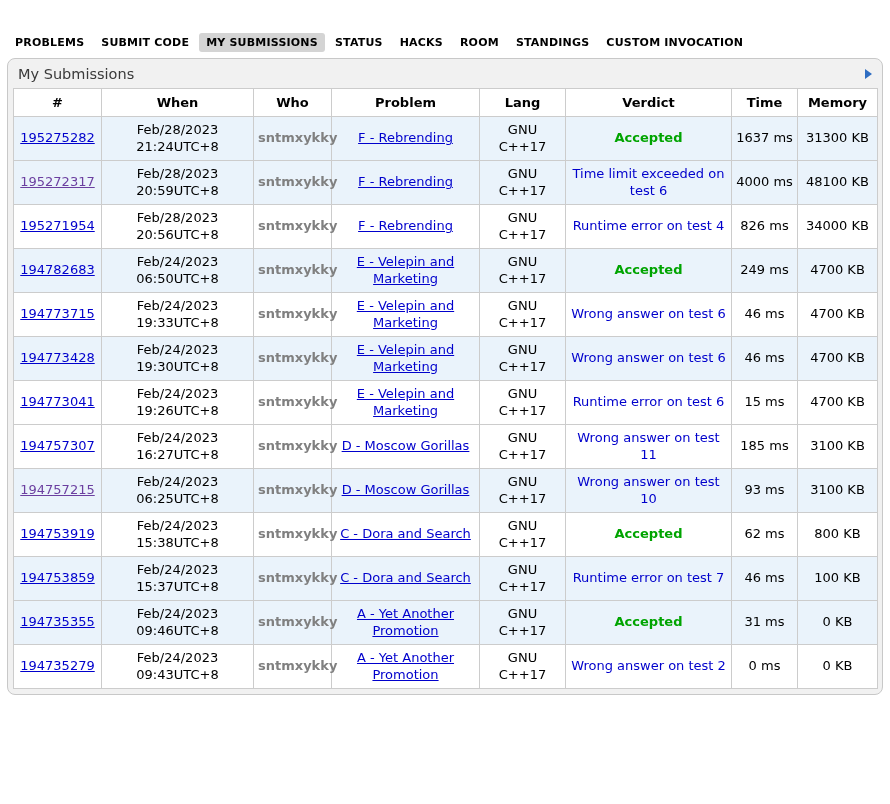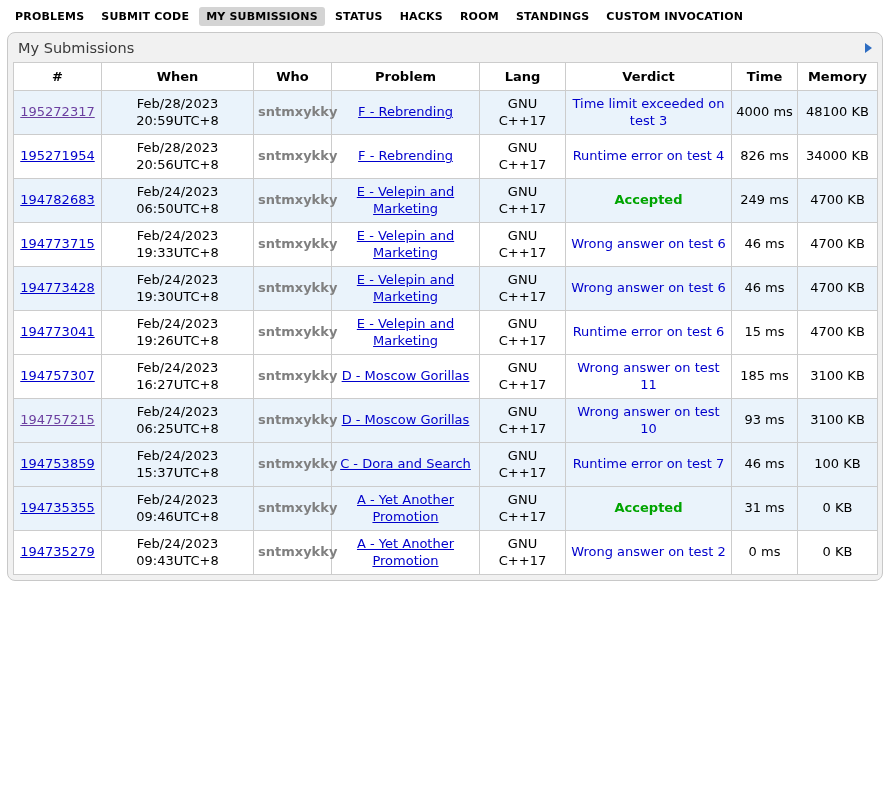--- a/index.html
+++ b/index.html
@@ -1,20 +1,20 @@
 <!DOCTYPE html>
 <html style="--link-blue: #0000cc; --visited-link: #6b3fa0; --accepted-green: #00a400; --verdict-blue: #0000cc; --alt-row: #eaf3fb; --handle-gray: #808080;"><head>
 <meta charset="utf-8">
 <style>
   * { margin:0; padding:0; box-sizing:border-box; }
   html,body { width:890px; height:804px; overflow:hidden; background:#fff;
     font-family:"DejaVu Sans","Liberation Sans",sans-serif; color:#000; }
 
   
-  .topnav { display:flex; align-items:center; gap:3px; padding:7px 8px 5px 8px; }
+  .topnav { display:flex; align-items:center; gap:3px; padding:7px 8px 5px 8px;margin-top:26px; }
   .nav-link { font-size:11px; font-weight:bold; text-transform:uppercase;
     color:#000; text-decoration:none; padding:3px 7px; border-radius:3px;
     letter-spacing:.2px; cursor:pointer; white-space:nowrap; }
   .nav-link.active { background:#d4d4d4; }
 
   
   .panel { margin:1px 7px 0 7px; border:1px solid #c8c8c8; border-radius:8px;
     background:#f1f1f1; overflow:hidden; }
   .panel-caption { display:flex; justify-content:space-between; align-items:center;
     padding:7px 10px 6px 10px; font-size:14.5px; color:#3a3a3a; }
@@ -78,37 +78,60 @@
           <th>Problem</th>
           <th>Lang</th>
           <th>Verdict</th>
           <th>Time</th>
           <th>Memory</th>
         </tr>
       </thead>
       <tbody>
           <tr class="alt">
     <td>
+      <a class="id-link">195275282</a>
+    </td>
+    <td>
+      <div>Feb/28/2023</div>
+      <div>21:24UTC+8</div>
+    </td>
+    <td>
+      <a class="who-link">sntmxykky</a>
+    </td>
+    <td>
+      <a class="problem-link">F - Rebrending</a>
+    </td>
+    <td>
+      <span class="lang">GNU C++17</span>
+    </td>
+    <td>
+      <span class="verdict-accepted">Accepted</span>
+    </td>
+    <td>1637 ms</td>
+    <td>31300 KB</td>
+  </tr>
+          <tr class="alt">
+    <td>
       <a class="id-link visited">195272317</a>
     </td>
     <td>
       <div>Feb/28/2023</div>
       <div>20:59UTC+8</div>
     </td>
     <td>
       <a class="who-link">sntmxykky</a>
     </td>
     <td>
       <a class="problem-link">F - Rebrending</a>
     </td>
     <td>
       <span class="lang">GNU C++17</span>
     </td>
     <td>
-      <span class="verdict-rejected">Time limit exceeded on test 3</span>
+      <span class="verdict-rejected">Time limit exceeded on test 6</span>
     </td>
     <td>4000 ms</td>
     <td>48100 KB</td>
   </tr>
           <tr>
     <td>
       <a class="id-link">195271954</a>
     </td>
     <td>
       <div>Feb/28/2023</div>
@@ -259,20 +282,43 @@
       <a class="problem-link">D - Moscow Gorillas</a>
     </td>
     <td>
       <span class="lang">GNU C++17</span>
     </td>
     <td>
       <span class="verdict-rejected">Wrong answer on test 10</span>
     </td>
     <td>93 ms</td>
     <td>3100 KB</td>
+  </tr>
+          <tr>
+    <td>
+      <a class="id-link">194753919</a>
+    </td>
+    <td>
+      <div>Feb/24/2023</div>
+      <div>15:38UTC+8</div>
+    </td>
+    <td>
+      <a class="who-link">sntmxykky</a>
+    </td>
+    <td>
+      <a class="problem-link">C - Dora and Search</a>
+    </td>
+    <td>
+      <span class="lang">GNU C++17</span>
+    </td>
+    <td>
+      <span class="verdict-accepted">Accepted</span>
+    </td>
+    <td>62 ms</td>
+    <td>800 KB</td>
   </tr>
           <tr class="alt">
     <td>
       <a class="id-link">194753859</a>
     </td>
     <td>
       <div>Feb/24/2023</div>
       <div>15:37UTC+8</div>
     </td>
     <td>

